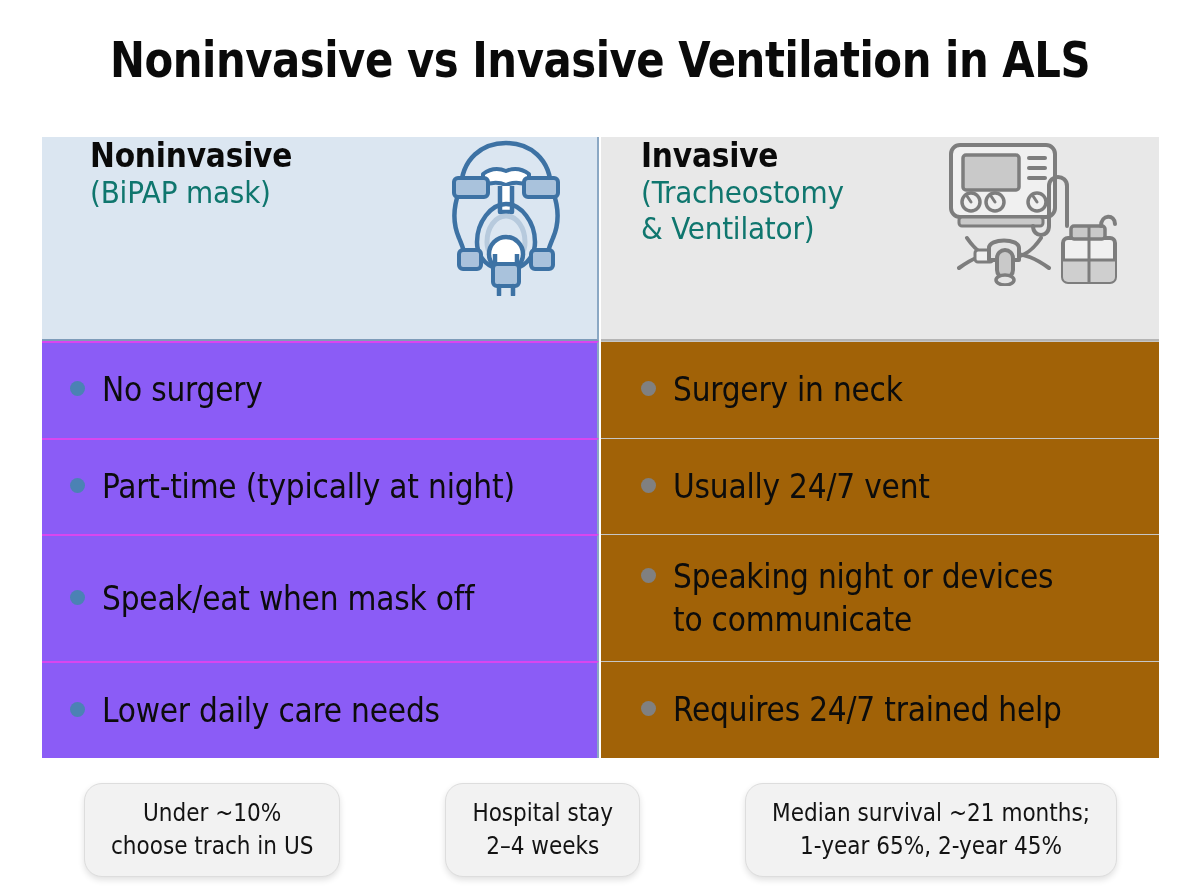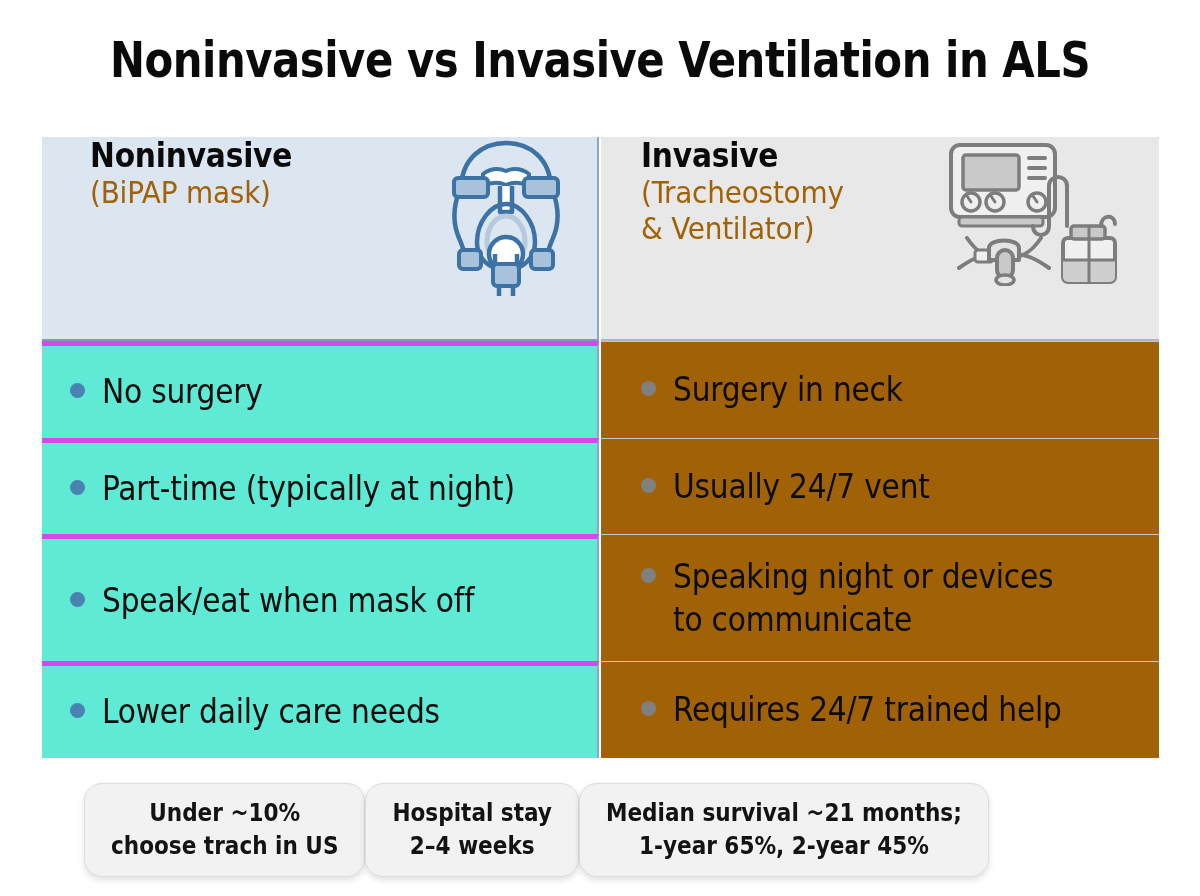--- a/index.html
+++ b/index.html
@@ -68,22 +68,22 @@
   .trow.tall { flex: 1.32 1 0; }
 
   .cell {
     box-sizing: border-box;
     position: relative;
     display: flex;
     align-items: center;
   }
   .cell.left {
     width: 558px;
-    background: #5eead4;
-    border-top: 5px solid #d946ef;
+    background: #8b5cf6;
+    border-top: 2px solid #d946ef;
     border-right: 2px solid #8ba8c4;
     text-align: right;
   }
   .cell.right {
     width: 559px;
     background: #a16207;
     border-top: 1px solid #c6c6c6;
     margin-left: 2px;
   }
 
@@ -119,21 +119,21 @@
     font-weight: bold;
     font-size: 33px;
     letter-spacing: -0.2px;
     color: #0a0a0a;
   }
   .htext .h-sub {
     display: block;
     font-weight: normal;
     font-size: 31px;
     letter-spacing: -0.2px;
-    color: #a16207;
+    color: #0f766e;
   }
 
   .hicon {
     flex: 0 0 auto;
     width: 130px;
     height: 160px;
     display: flex;
     align-items: center;
     justify-content: center;
   }
@@ -171,24 +171,23 @@
 
   
   .pills {
     position: absolute;
     left: 42px;
     top: 783px;
     width: 1117px;
     height: 92px;
     display: flex;
     align-items: flex-start;
-    justify-content: flex-start;
+    justify-content: space-between;
     padding: 0 42px;
     box-sizing: border-box;
-    font-weight: bold;
   }
   .pill {
     background: #f2f2f2;
     border: 1px solid #dddddd;
     border-radius: 18px;
     box-shadow: 0 3px 6px rgba(0,0,0,0.12);
     padding: 13px 26px;
     text-align: center;
     font-family: "Liberation Sans Narrow", "DejaVu Sans Condensed", "Liberation Sans", sans-serif;
     font-size: 24px;

